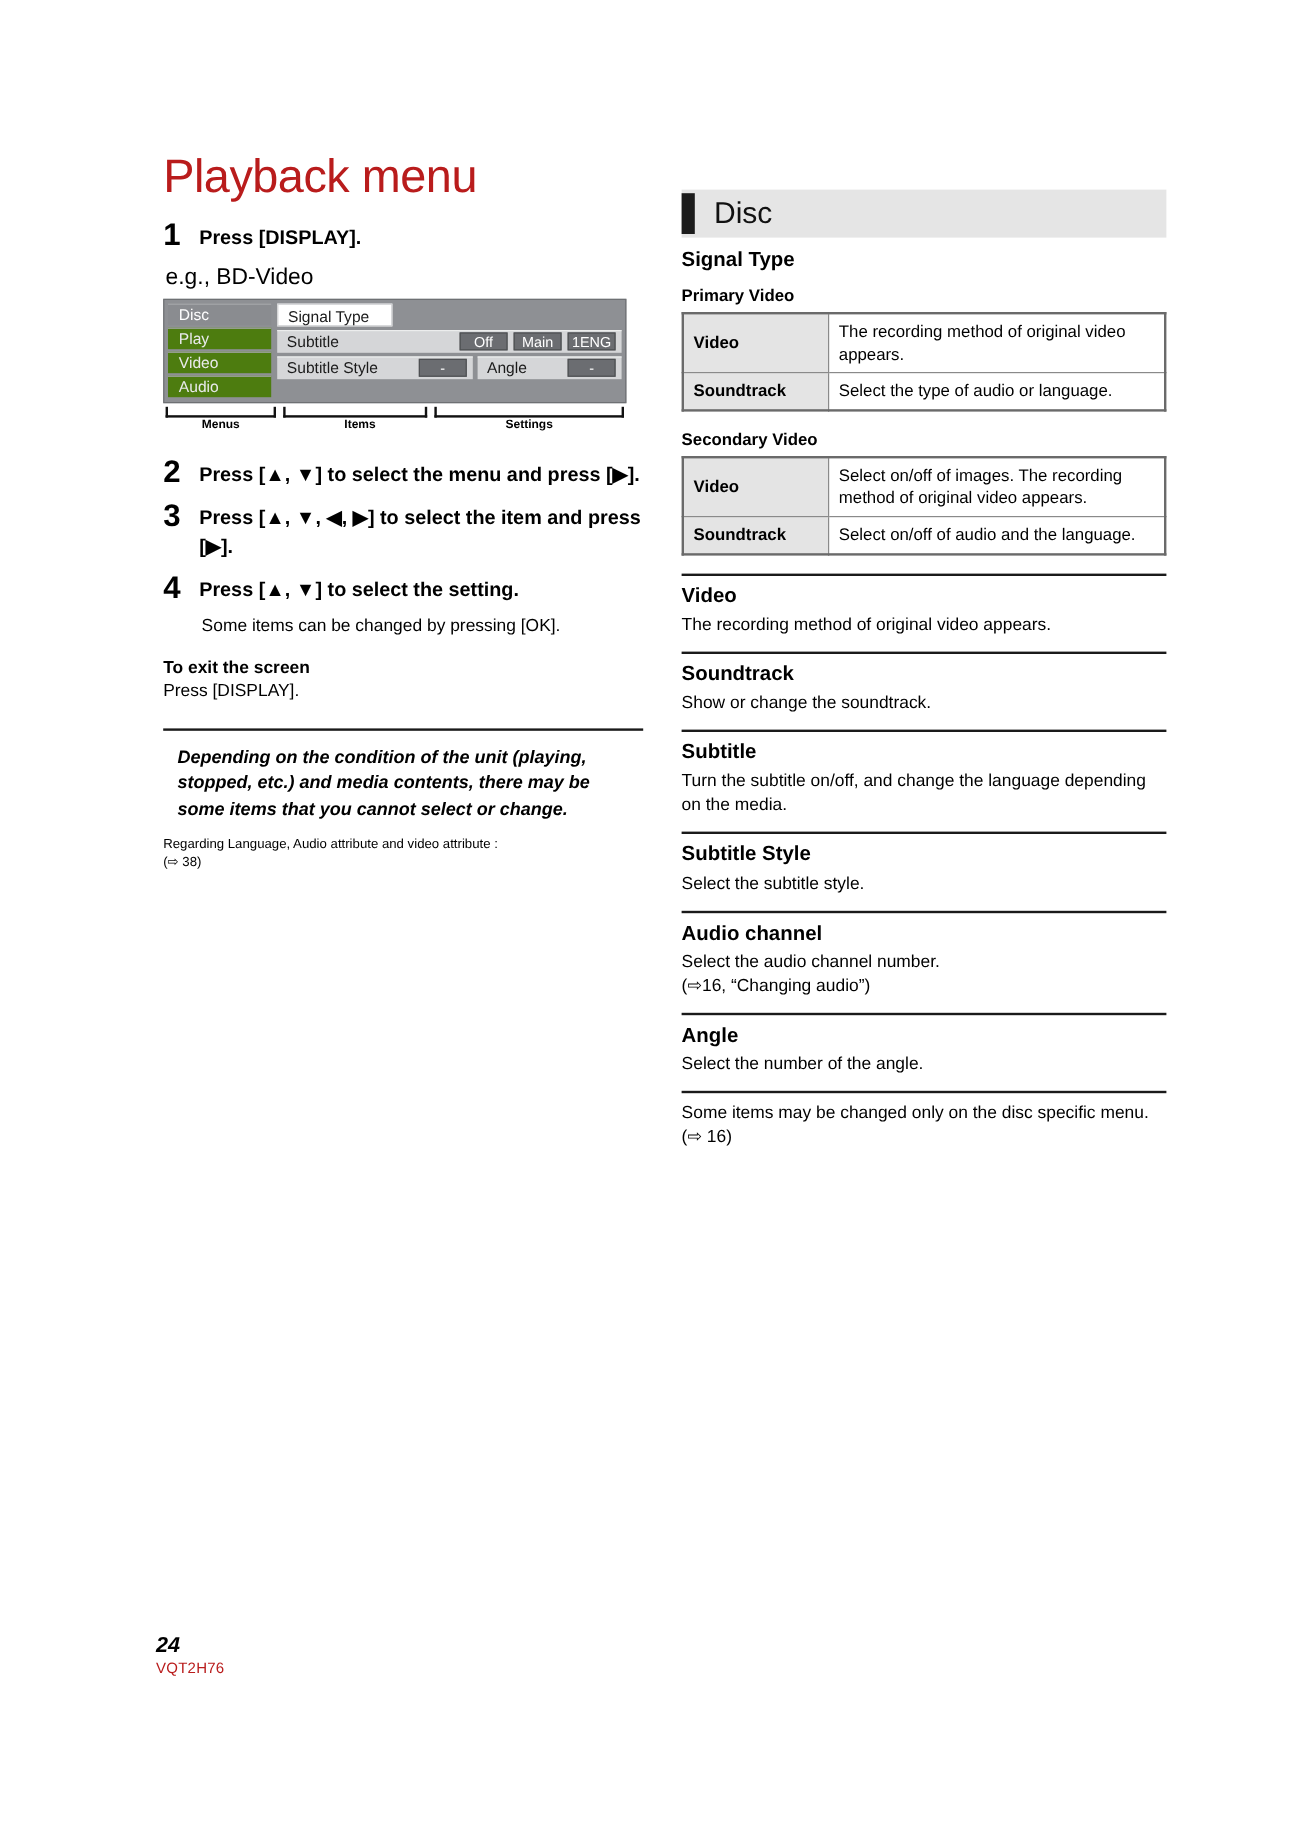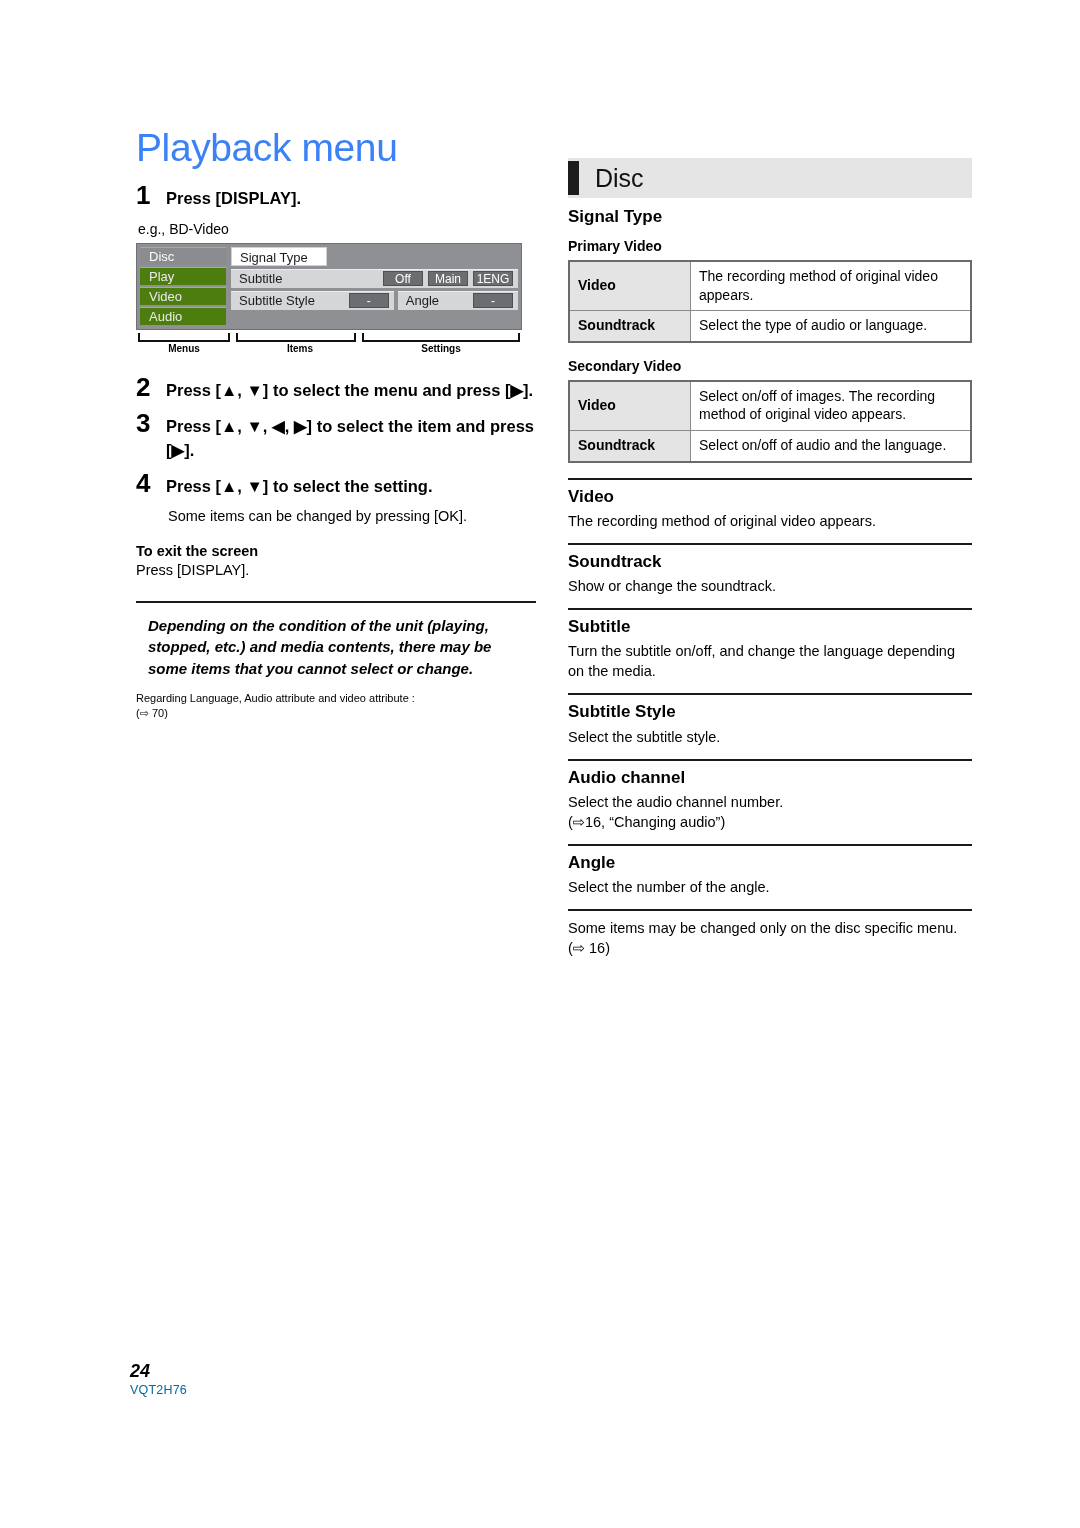--- a/index.html
+++ b/index.html
@@ -37,21 +37,21 @@
     width: 404px;
   }
 
   
   .page-title {
     font-size: 39px;
     font-weight: 400;
     letter-spacing: -0.4px;
     line-height: 1.05;
     margin: 0 0 16px 0;
-    color: #3b82f6;
+    color: #b91c1c;
   }
 
   .step {
     display: flex;
     align-items: flex-start;
     margin-bottom: 4px;
   }
   .step-num {
     font-size: 26px;
     font-weight: bold;
@@ -104,21 +104,21 @@
   }
   .note-plain {
     font-size: 11px;
     font-weight: normal;
     line-height: 1.42;
     margin: 0;
   }
 
   
   .eg-caption {
-    font-size: 14px;
+    font-size: 19px;
     margin: 10px 0 6px 2px;
   }
 
   .osd {
     width: 386px;
     background: #8e9094;
     border: 1px solid #6e7073;
     display: flex;
     padding: 3px 3px 4px 3px;
     box-sizing: border-box;
@@ -327,21 +327,21 @@
   }
   .footer-page {
     font-size: 18px;
     font-weight: bold;
     line-height: 1.1;
     margin: 0;
     font-style: italic;
   }
   .footer-code {
     font-size: 12.5px;
-    color: #0369a1;
+    color: #b91c1c;
     letter-spacing: 0.2px;
     margin: 2px 0 0 0;
     line-height: 1.1;
   }
 </style>
 </head>
 <body>
 
 <div class="page">
 
@@ -424,21 +424,21 @@
 
     <div class="step-sub">Some items can be changed by pressing [OK].</div>
 
     <div class="sub-head">To exit the screen</div>
     <div class="sub-body">Press [DISPLAY].</div>
 
     <hr class="hr-left">
 
     <p class="note-bold">Depending on the condition of the unit (playing, stopped, etc.) and media contents, there may be some items that you cannot select or change.</p>
     <p class="note-plain">Regarding Language, Audio attribute and video attribute :</p>
-    <p class="note-plain">(⇨ 70)</p>
+    <p class="note-plain">(⇨ 38)</p>
   </div>
 
   <div class="col-right">
 
     <div class="disc-header">
       <div class="disc-bar"></div>
       <div class="disc-title">Disc</div>
     </div>
 
     <div class="h-signal">Signal Type</div>

